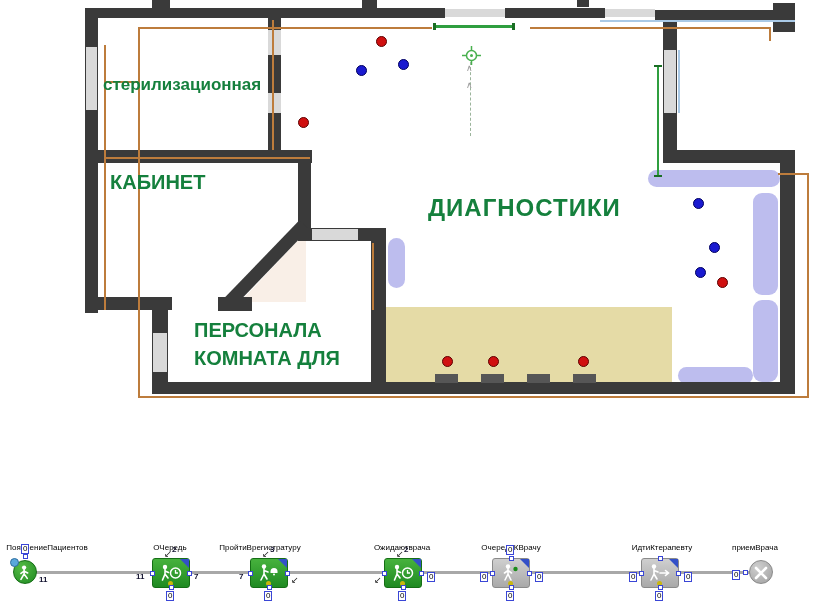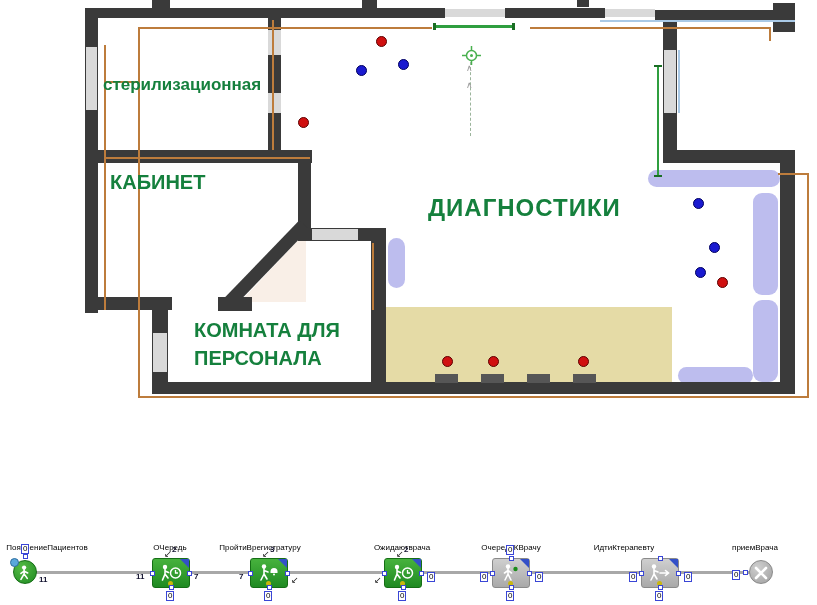--- a/index.html
+++ b/index.html
@@ -127,22 +127,22 @@
     <div class="chair" style="left:481px;top:374px"></div>
     <div class="chair" style="left:527px;top:374px"></div>
     <div class="chair" style="left:573px;top:374px"></div>
 
     <div class="room-lbl" style="left:103px;top:75px;font-size:17px">стерилизационная</div>
     <div class="room-lbl" style="left:110px;top:168px;font-size:20px;line-height:29px">
       <div>КАБИНЕТ</div>
     </div>
     <div class="room-lbl" style="left:428px;top:194px;font-size:24px;letter-spacing:1px">ДИАГНОСТИКИ</div>
     <div class="room-lbl" style="left:194px;top:316px;font-size:20px;line-height:28px">
+      <div>ПЕРСОНАЛА</div>
       <div>КОМНАТА ДЛЯ</div>
-      <div>ПЕРСОНАЛА</div>
     </div>
 
     <div id="agents">
         <div class="dot" style="left: 297.5px; top: 116.5px; background: rgb(208, 16, 16); border: 1.5px solid rgb(94, 0, 0);"></div>
         <div class="dot" style="left: 375.5px; top: 35.5px; background: rgb(208, 16, 16); border: 1.5px solid rgb(94, 0, 0);"></div>
         <div class="dot" style="left: 441.5px; top: 355.5px; background: rgb(208, 16, 16); border: 1.5px solid rgb(94, 0, 0);"></div>
         <div class="dot" style="left: 487.5px; top: 355.5px; background: rgb(208, 16, 16); border: 1.5px solid rgb(94, 0, 0);"></div>
         <div class="dot" style="left: 577.5px; top: 355.5px; background: rgb(208, 16, 16); border: 1.5px solid rgb(94, 0, 0);"></div>
         <div class="dot" style="left: 716.5px; top: 276.5px; background: rgb(208, 16, 16); border: 1.5px solid rgb(94, 0, 0);"></div>
         <div class="dot" style="left: 355.5px; top: 64.5px; background: rgb(26, 26, 208); border: 1.5px solid rgb(0, 0, 96);"></div>
@@ -154,21 +154,21 @@
   </div>
 
   <div>
     <div class="fc-line" style="left:25px;top:571px;width:737px;height:3px"></div>
 
     <div class="fc-label" style="left:47px">ПоявлениеПациентов</div>
     <div class="fc-label" style="left:170px">ОЧередь</div>
     <div class="fc-label" style="left:260px">ПройтиВрегистратуру</div>
     <div class="fc-label" style="left:402px">Ожидаютврача</div>
     <div class="fc-label" style="left:511px">ОчередьКВрачу</div>
-    <div class="fc-label" style="left:624px">ИдтиКтерапевту</div>
+    <div class="fc-label" style="left:662px">ИдтиКтерапевту</div>
     <div class="fc-label" style="left:755px">приемВрача</div>
 
     <div class="fc-circ green" style="left:13px;top:560px">
       <span class="badge"></span>
       <svg class="icon-svg" width="18" height="18" viewBox="0 0 20 20">
         <circle cx="9" cy="4" r="2.4" fill="#fff"></circle>
         <path d="M9 6 L9 11 M9 11 L5.5 17 M9 11 L12.5 16 M9 8 L13 10 M9 8 L5.5 10.5" stroke="#fff" stroke-width="1.8" fill="none" stroke-linecap="round"></path>
       </svg>
       <span class="port" style="left:9px;top:-7px"></span>
       <span class="cntbox" style="left:7px;top:-17px">0</span>

